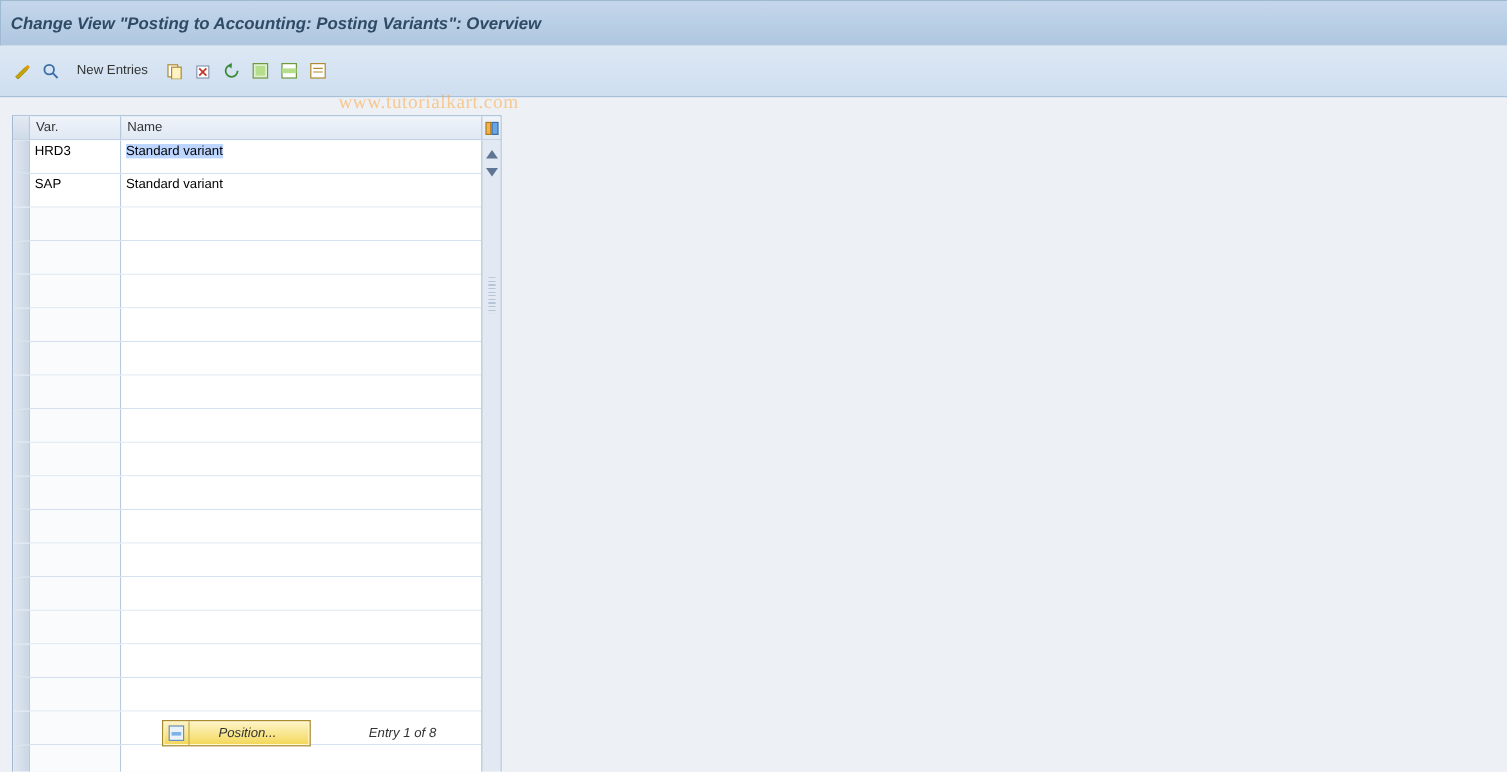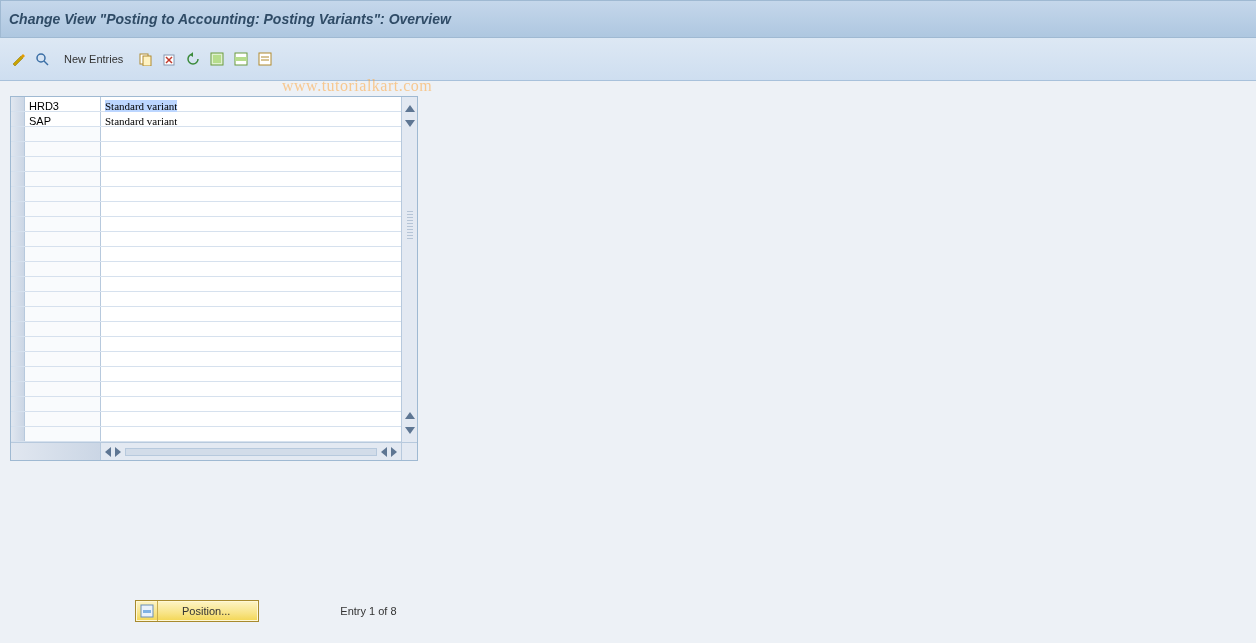--- a/index.html
+++ b/index.html
@@ -122,41 +122,40 @@
     width:0; height:0; margin:4px 0;
     cursor: pointer;
   }
   .vscroll .arrow.up    { border-left:5px solid transparent; border-right:5px solid transparent; border-bottom:7px solid #5e7693; }
   .vscroll .arrow.down  { border-left:5px solid transparent; border-right:5px solid transparent; border-top:7px solid #5e7693; }
   .vscroll .spacer { flex:1; }
   .vscroll .grip { width:6px; height:30px; background:repeating-linear-gradient(#b5c4d6,#b5c4d6 1px, transparent 1px, transparent 3px); margin-top:80px;}
 
   .row {
     display:flex;
-    height: 15px;
+    height: 28px;
     border-bottom: 1px solid #d6e1ee;
     background: #f4f7fb;
   }
   .cell-sel {
     width:14px;
     background: linear-gradient(to right,#e1e7f0,#cbd6e5);
     border-right:1px solid #b7c9dd;
     cursor:pointer;
   }
   .cell-var {
     width:76px;
     border-right:1px solid #b7c9dd;
     padding: 3px 4px 0 4px;
     background: #f9fbfd;
   }
   .cell-name {
     flex:1;
     padding: 3px 4px 0 4px;
     background: #fff;
-    font-family: Liberation Serif, serif;
   }
   .row.data .cell-var, .row.data .cell-name { background:#fff; }
   .row:first-child .cell-name span {
     background: #bcd6ff;
   }
 
   .hscrollbar {
     display:flex;
     height:18px;
     border-top:1px solid #b7c9dd;
@@ -172,21 +171,22 @@
   .harrow.right { border-top:5px solid transparent; border-bottom:5px solid transparent; border-left:6px solid #5e7693;}
   .hscroll-inner .track { flex:1; height:8px; background:#d2dce9; margin:0 2px; border:1px solid #b7c9dd;}
   .hscroll-corner { width:16px; border-left:1px solid #b7c9dd; height:100%; }
 
   .footer {
     position:absolute;
     left:135px;
     top:600px;
     display:flex;
     align-items:center;
-    gap: 81px;
+    gap: 48px;
+    font-style: italic;
   }
   .position-btn {
     display:flex;
     align-items:center;
     height: 22px;
     border: 1px solid #a78a2e;
     background: linear-gradient(#fdf4c6, #f8e487 60%, #f3d653);
     box-shadow: inset 0 0 0 1px #fff8d6;
     cursor:pointer;
   }
@@ -262,20 +262,31 @@
         <rect x="1" y="1" width="12" height="12" fill="#fff" stroke="#b08a2e"></rect>
         <line x1="3" y1="5" x2="11" y2="5" stroke="#b08a2e"></line>
         <line x1="3" y1="8" x2="11" y2="8" stroke="#b08a2e"></line>
       </svg>
   </div>
   <div class="watermark">www.tutorialkart.com</div>
 </div>
 
 <div class="content">
   <div class="table-container">
+    <div class="table-head-row">
+      <div class="th th-sel"></div>
+      <div class="th th-var">Var.</div>
+      <div class="th th-name">Name</div>
+      <div class="th-conf">
+        <svg width="12" height="12">
+            <rect x="1" y="1" width="4" height="10" fill="#f3b24a" stroke="#b07a1e"></rect>
+            <rect x="6" y="1" width="5" height="10" fill="#6aa6e6" stroke="#3a6ea5"></rect>
+          </svg>
+      </div>
+    </div>
     <div class="table-body">
       <div class="rows-area" id="rows-area">
           <div class="row data">
             <div class="cell-sel"></div>
             <div class="cell-var">HRD3</div>
             <div class="cell-name"><span>Standard variant</span></div>
           </div>
           <div class="row data">
             <div class="cell-sel"></div>
             <div class="cell-var">SAP</div>

